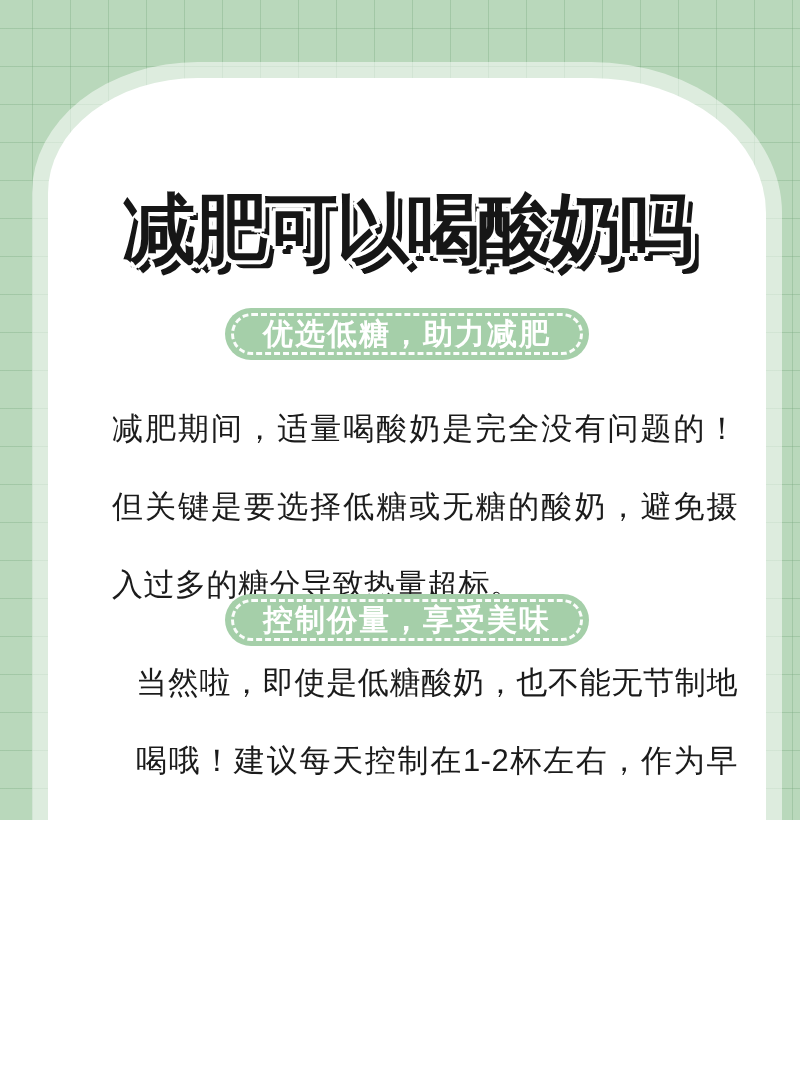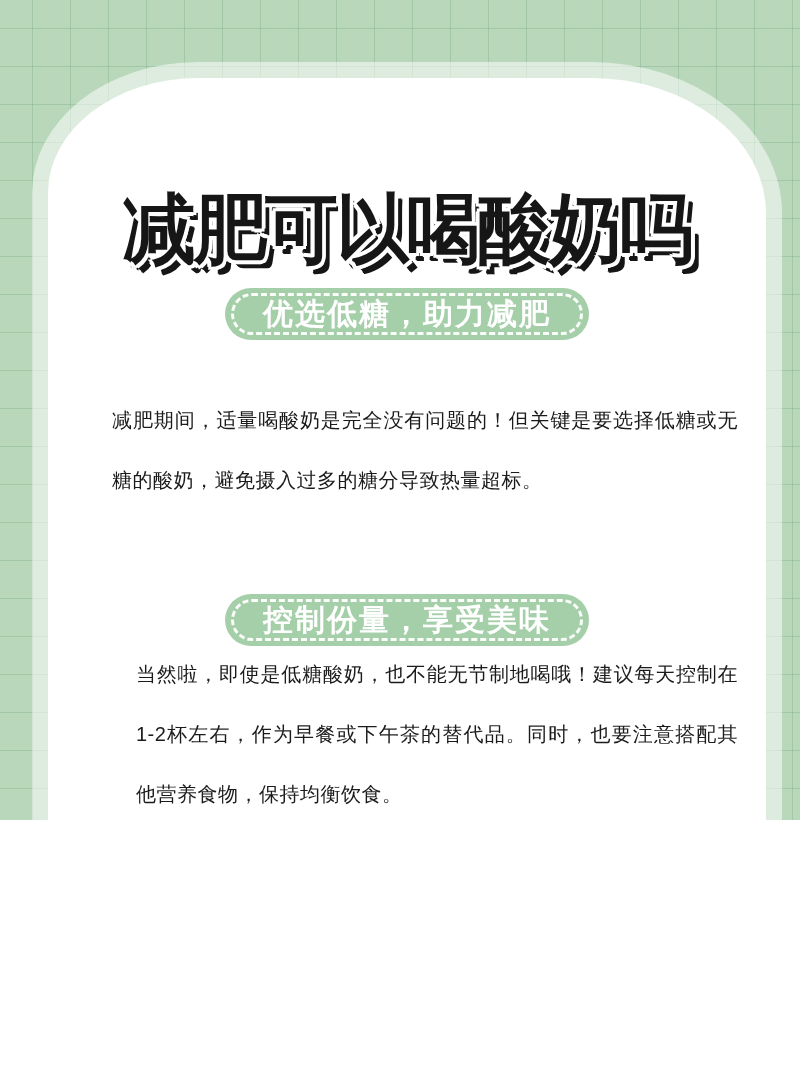--- a/index.html
+++ b/index.html
@@ -58,21 +58,21 @@
     transform: scaleX(0.96);
     text-shadow:
       -3px -3px 0 #ffffff,  3px -3px 0 #ffffff,
       -3px  3px 0 #ffffff,  3px  3px 0 #ffffff,
       -4px  0   0 #ffffff,  4px  0   0 #ffffff,
        0   -4px 0 #ffffff,  0    4px 0 #ffffff,
        7px  7px 0 #161616,  8px  8px 0 #161616;
   }
 
   .badge-row { position: absolute; left: 0; width: 100%; text-align: center; }
-  .badge-row-1 { top: 210px; }
+  .badge-row-1 { top: 230px; }
   .badge-row-2 { top: 516px; text-align: center; }
 
   .badge {
     position: relative;
     display: inline-block;
     background: #a5cfa9;
     color: #ffffff;
     font-size: 30px;
     font-weight: bold;
     letter-spacing: 2px;
@@ -87,22 +87,22 @@
     border: 3px dashed rgba(255,255,255,0.95);
     border-radius: 999px;
     pointer-events: none;
   }
 
   .body-text {
     position: absolute;
     left: 64px;
     right: 28px;
     margin: 0;
-    font-size: 20px;
-    line-height: 60px;
+    font-size: 31px;
+    line-height: 78px;
     color: #1b1b1b;
     text-align: justify;
     letter-spacing: 0.5px;
   }
   .body-text-1 { top: 312px; }
   .body-text-2 { top: 566px; margin-left: 24px; }
 
   
   .sticker {
     position: absolute;

